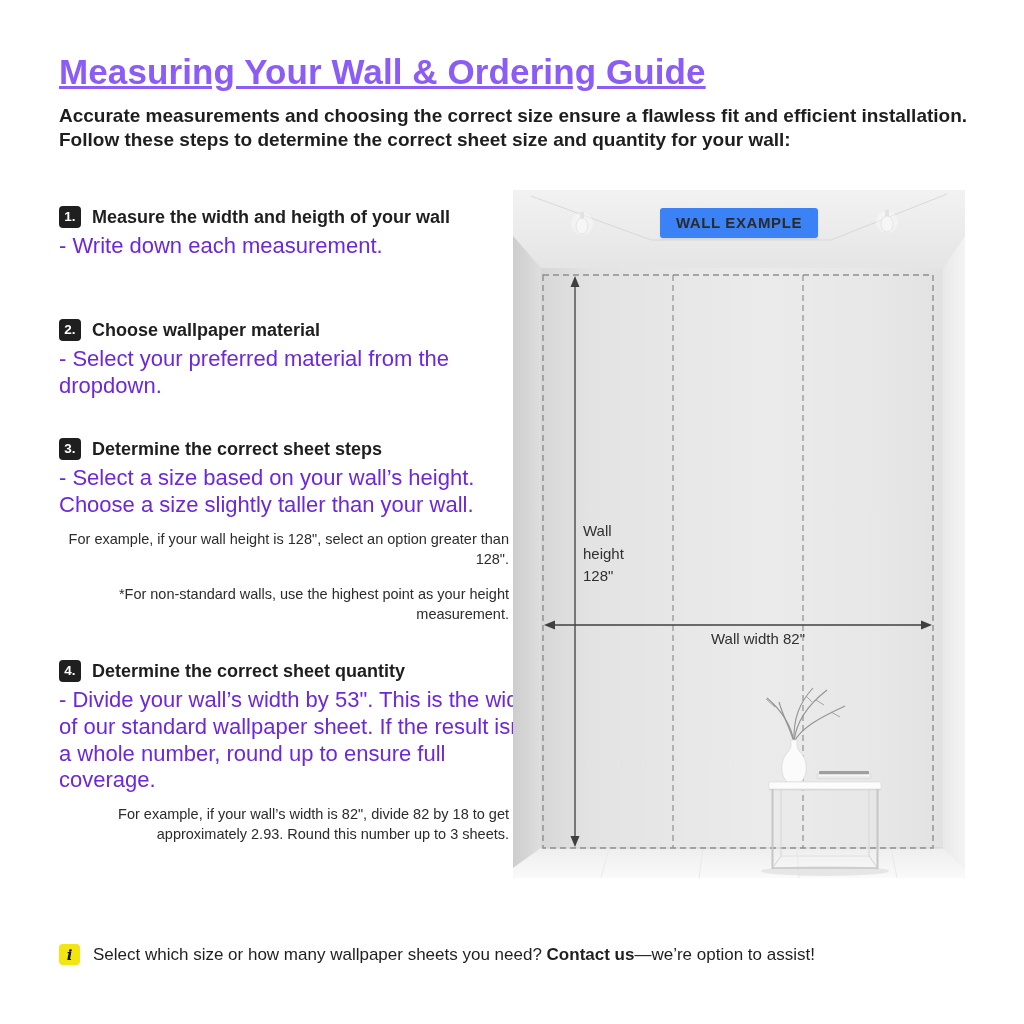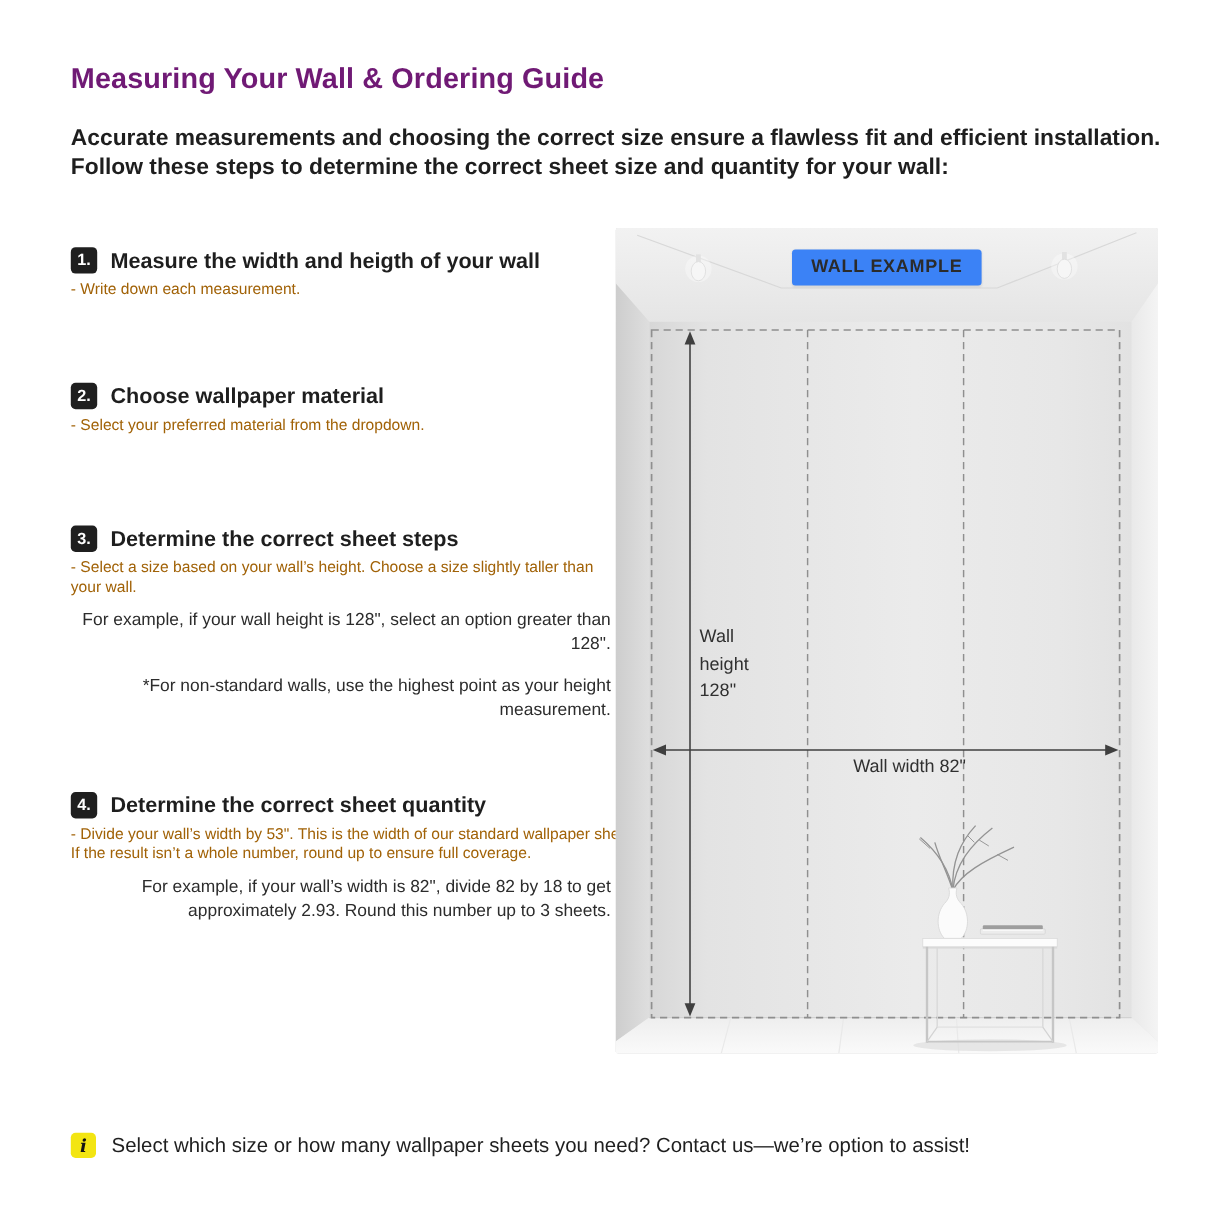--- a/index.html
+++ b/index.html
@@ -3,35 +3,35 @@
 <meta charset="utf-8">
 <style>
   html,body{margin:0;padding:0;}
   body{
     width:1024px;height:1024px;position:relative;background:#ffffff;
     font-family:"Liberation Sans",sans-serif;color:#212121;overflow:hidden;
     -webkit-font-smoothing:antialiased;
   }
   .abs{position:absolute;}
   
-  #guide-title{left:59px;top:52px;font-size:24px;font-weight:700;color:#701a75;letter-spacing:.1px;}
+  #guide-title{left:59px;top:52px;font-size:35px;font-weight:700;color:#8b5cf6;letter-spacing:.1px;text-decoration:underline;}
   #guide-intro{left:59px;top:104px;width:916px;font-size:19px;font-weight:700;line-height:1.26;color:#1e1e1e;}
   
   .step{left:59px;width:478px;}
   #step-1{top:206px;}
   #step-2{top:319px;}
   #step-3{top:438px;}
   #step-4{top:660px;}
   .step-heading-row{display:flex;align-items:center;gap:11px;}
   .step-badge{
     flex:0 0 auto;width:22px;height:22px;border-radius:4px;background:#1f1f1f;color:#ffffff;
     font-size:13.5px;font-weight:700;text-align:center;line-height:22px;
   }
   .step-heading{font-size:18px;font-weight:700;color:#1e1e1e;}
-  .step-body{margin-top:5px;font-size:13px;line-height:1.22;color:#a16207;}
+  .step-body{margin-top:5px;font-size:22px;line-height:1.22;color:#6d28d9;}
   .step-note{margin-top:10px;font-size:14.5px;line-height:1.38;color:#2c2c2c;text-align:right;}
   .step-note + .step-note{margin-top:15px;}
   
   #wall-photo{
     left:513px;top:190px;width:452px;height:688px;background:#e6e6e6;
     border-radius:2px;overflow:hidden;
   }
   #wall-photo svg{position:absolute;left:0;top:0;}
   .photo-label{position:absolute;color:#303030;}
   #wall-example-badge{
@@ -43,21 +43,21 @@
   #wall-width-label{left:150px;top:440px;width:190px;text-align:center;font-size:15px;}
   
   #footer-note{left:59px;top:944px;display:flex;align-items:center;gap:13px;font-size:17px;color:#1f1f1f;}
   #info-icon{
     flex:0 0 auto;width:21px;height:21px;border-radius:4px;background:#f3e512;
     text-align:center;line-height:21px;
   }
   #info-icon span{
     font-family:"DejaVu Serif",serif;font-style:italic;font-weight:700;font-size:15px;color:#141414;
   }
-  #contact-link{font-weight:400;color:#1f1f1f;text-decoration:none;cursor:pointer;}
+  #contact-link{font-weight:700;color:#1f1f1f;text-decoration:none;cursor:pointer;}
 </style>
 </head>
 <body>
 
 <div class="abs" id="guide-title">Measuring Your Wall &amp; Ordering Guide</div>
 <div class="abs" id="guide-intro">Accurate measurements and choosing the correct size ensure a flawless fit and efficient installation. Follow these steps to determine the correct sheet size and quantity for your wall:</div>
 
 <div class="abs step" id="step-1">
   <div class="step-heading-row">
     <div class="step-badge">1.</div>

